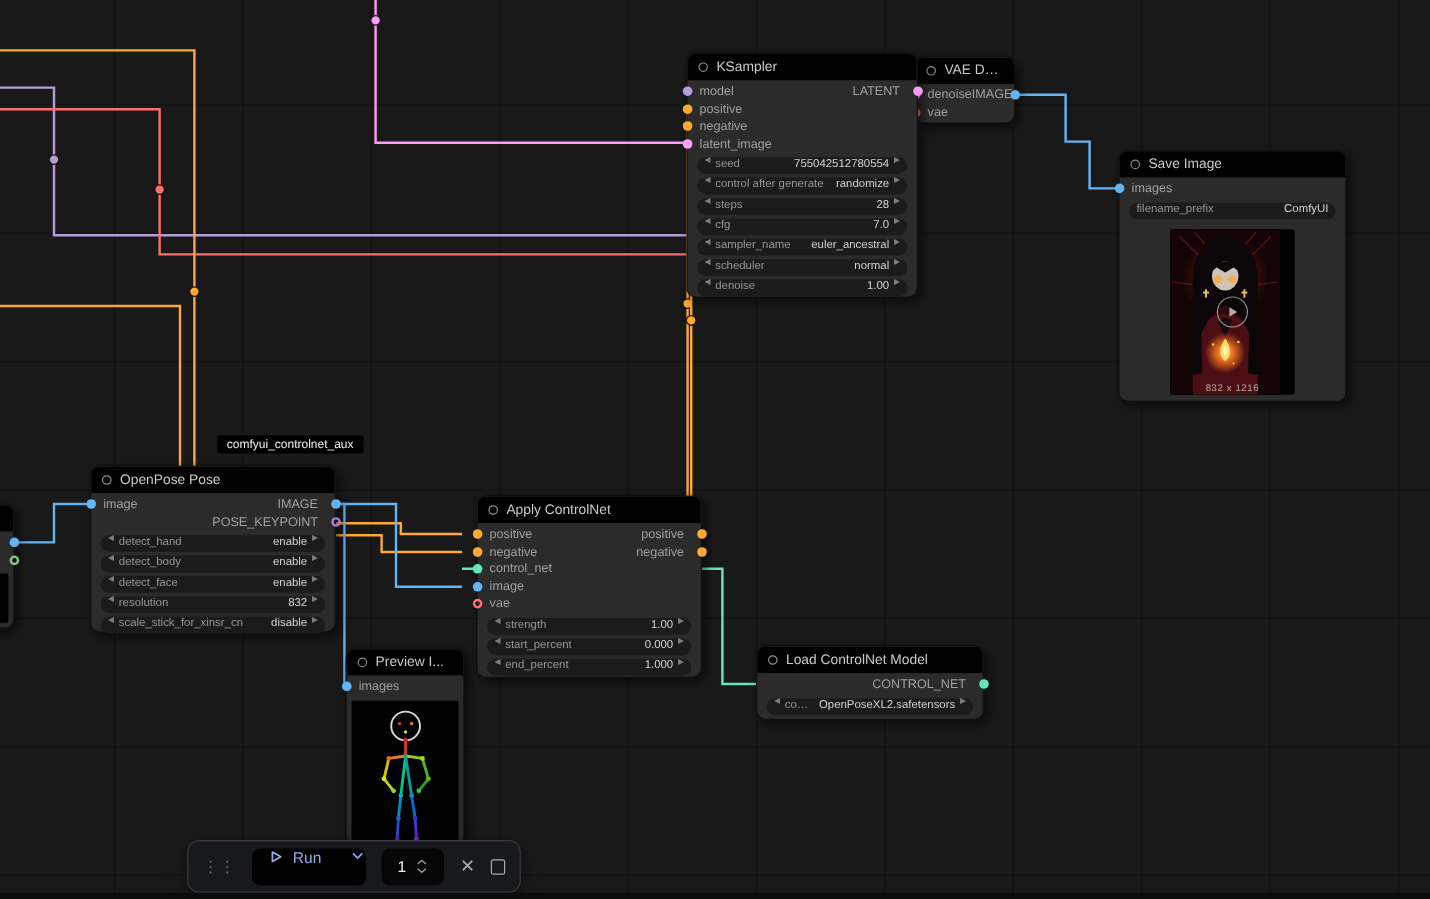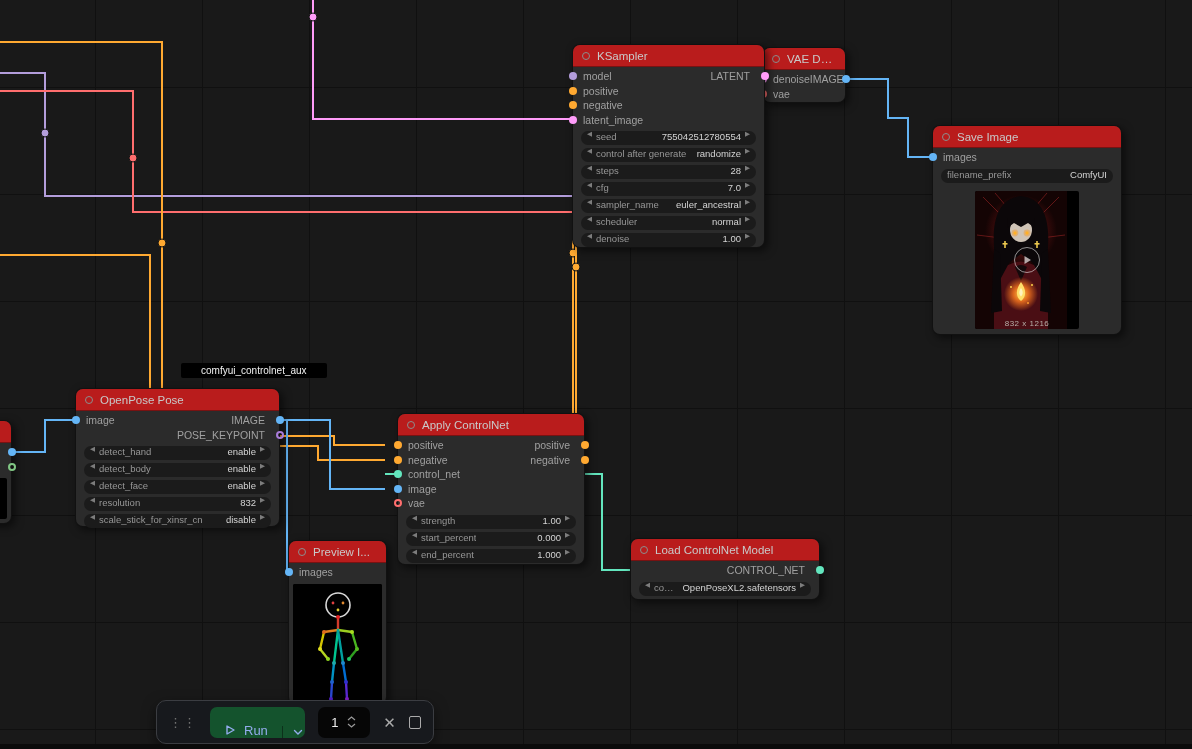--- a/index.html
+++ b/index.html
@@ -6,21 +6,21 @@
   html,body{width:1192px;height:749px;overflow:hidden;background:#171717;font-family:"Liberation Sans","DejaVu Sans",sans-serif}
   #canvas{position:relative;width:1192px;height:749px;
     background-color:#191919;
     background-image:linear-gradient(#101010 1px,transparent 1px),linear-gradient(90deg,#101010 1px,transparent 1px);
     background-size:107px 107px;background-position:-12px -20px}
   #wires{position:absolute;inset:0;width:1192px;height:749px;z-index:1}
 
   .node{position:absolute;background:#2b2b2b;border:1px solid rgba(0,0,0,.6);border-radius:8px;
     box-shadow:3px 3px 9px rgba(0,0,0,.55);z-index:10;color:#b8b8b8}
   .node.top{z-index:20}
-  .node-header{display:flex;align-items:center;gap:7px;height:22px;padding:0 9px;background:#b91c1c;
+  .node-header{display:flex;align-items:center;gap:7px;height:22px;padding:0 9px;background:#000000;
     border-radius:7px 7px 0 0;border-bottom:1px solid rgba(0,0,0,.35)}
   .collapse-dot{width:8px;height:8px;border-radius:50%;border:1.5px solid #8d8d8d;flex:none}
   .node-title{font-size:11.5px;color:#c9c9c9;white-space:nowrap;overflow:hidden;text-overflow:ellipsis}
   .ports{padding-top:2px}
   .port-row{position:relative;height:14.5px;display:flex;align-items:center;padding:0 10px;font-size:10.5px}
   .port-dot{position:absolute;width:8px;height:8px;border-radius:50%;top:50%;transform:translateY(-50%)}
   .port-dot.in{left:-4.5px}.port-dot.out{right:-4.5px}
   .in-label{color:#a0a0a0;white-space:nowrap}
   .out-label{margin-left:auto;color:#a0a0a0;white-space:nowrap}
   .widgets{padding:2px 8px;display:flex;flex-direction:column;gap:3px;margin-top:2px}
@@ -28,27 +28,27 @@
   .widget .arr{color:#7d7d7d;font-size:6.5px;line-height:1;flex:none}
   .w-label{color:#979797;white-space:nowrap;overflow:hidden;text-overflow:ellipsis}
   .w-value{margin-left:auto;color:#d4d4d4;white-space:nowrap}
 
   .node-img{margin:4px;background:#000;border-radius:2px;overflow:hidden;position:relative}
   #save-img-wrap{width:104px;height:138px;margin:6px auto 0 auto}
   .res-label{position:absolute;bottom:1px;left:0;right:0;text-align:center;font-size:8px;color:#b7b0a9;letter-spacing:.5px}
   .play-overlay{position:absolute;left:50%;top:50%;transform:translate(-50%,-50%);width:26px;height:26px;
     border:1.5px solid rgba(255,255,255,.55);border-radius:50%;display:flex;align-items:center;justify-content:center}
 
-  .badge{position:absolute;left:181px;top:363px;background:#000;color:#f0f0f0;font-size:10px;padding:2px 20px;
+  .badge{position:absolute;left:181px;top:363px;background:#000;color:#f0f0f0;font-size:10px;padding:2px 8px;
     border-radius:2px;z-index:30;white-space:nowrap}
 
   .runbar{position:absolute;left:156px;top:700px;width:278px;height:44px;display:flex;align-items:center;gap:13px;
     padding:0 12px;background:#17191d;border:1px solid #3b3d42;border-radius:10px;z-index:50;box-shadow:0 5px 14px rgba(0,0,0,.5)}
   .drag{color:#707070;font-size:13px;letter-spacing:1px;cursor:grab;line-height:1}
-  .run-group{display:flex;align-items:flex-end;height:31px;background:#14532d;border-radius:7px;overflow:hidden}
+  .run-group{display:flex;align-items:flex-start;height:31px;background:#000000;border-radius:7px;overflow:hidden}
   .runbtn{display:flex;align-items:center;gap:8px;padding:0 14px;color:#93aced;font-size:13px;cursor:pointer}
   .runsplit{display:flex;align-items:center;padding:0 9px;border-left:1px solid rgba(0,0,0,.4);color:#93aced;cursor:pointer}
   .batch{display:flex;align-items:center;height:31px;background:#060606;border-radius:7px;padding:0 7px 0 13px;
     color:#ededed;font-size:13px;min-width:52px;gap:9px}
   .steppers{display:flex;flex-direction:column;gap:2px;color:#9b9b9b}
   .xbtn{color:#ababab;font-size:15px;cursor:pointer;line-height:1}
   .stopbtn{width:13px;height:13px;border:1.5px solid #ababab;border-radius:2px;cursor:pointer}
   .bottombar{position:absolute;left:0;right:0;bottom:0;height:5px;background:#0b0b0b;z-index:60}
 </style>
 </head>

